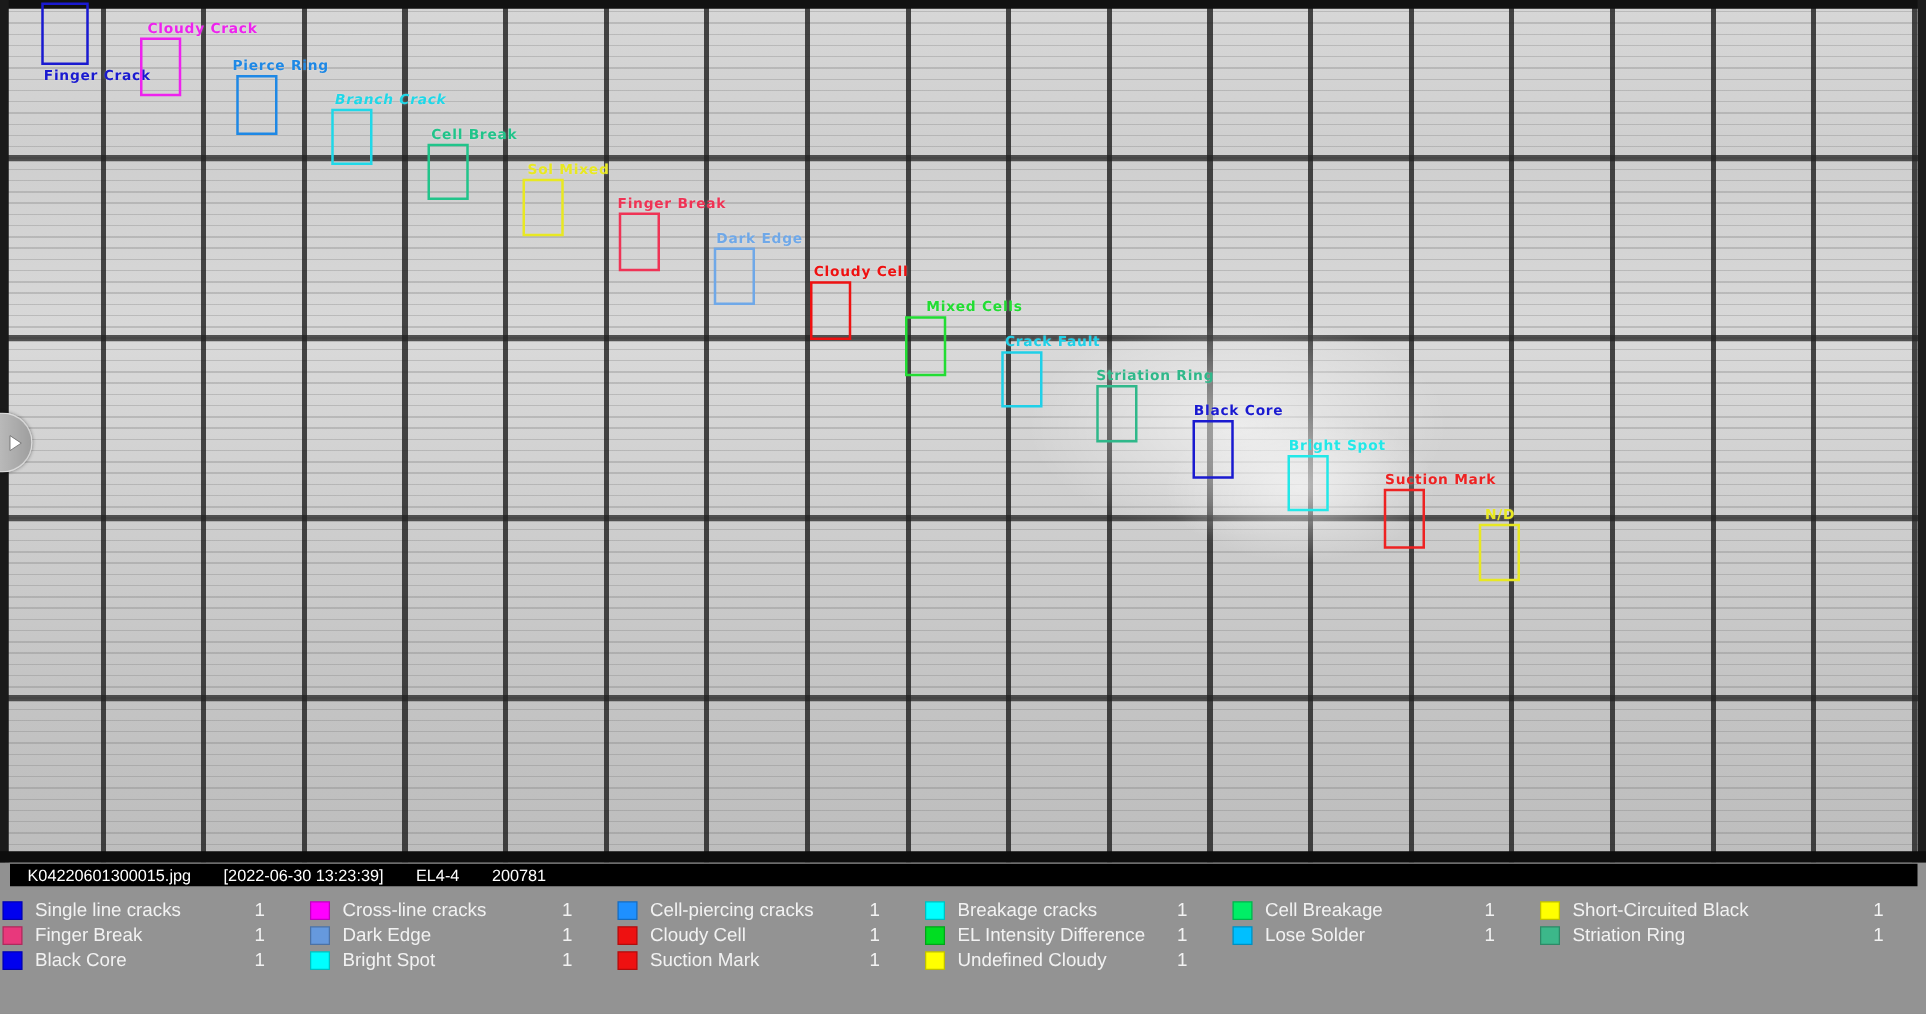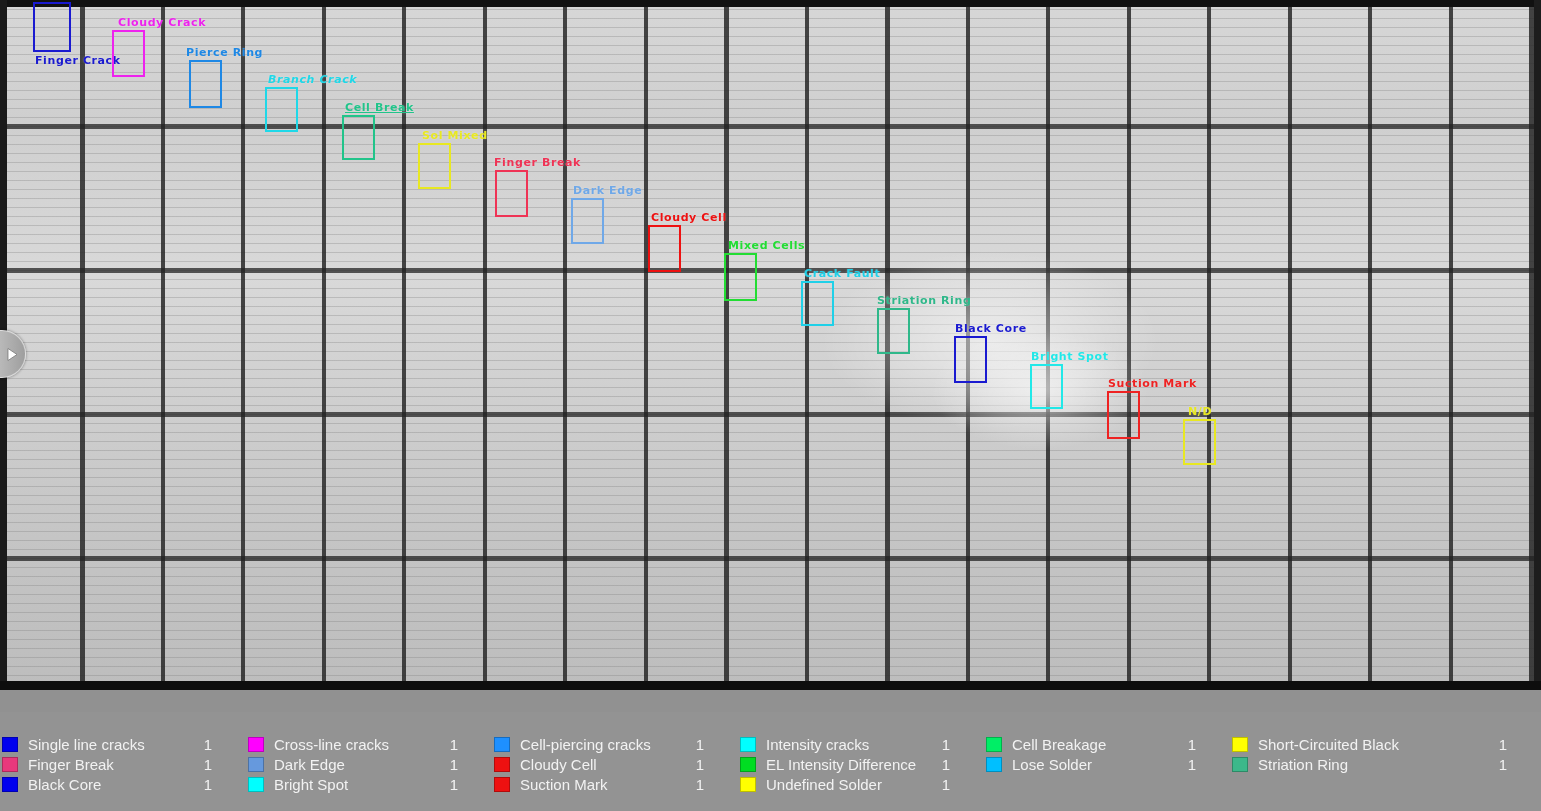--- a/index.html
+++ b/index.html
@@ -73,21 +73,21 @@
   #filebar .seg{margin-right:26px;}
   #filebar .seg:first-child{margin-left:14px;}
 
   
   #legend{
     position:absolute;left:0;top:712px;width:1541px;height:99px;
     background:#939393;
     display:grid;grid-template-columns:246px 246px 246px 246px 246px 311px;
     align-content:start;padding-top:6px;box-sizing:border-box;
   }
-  .lgcol{display:flex;flex-direction:column;margin-top:16px;}
+  .lgcol{display:flex;flex-direction:column;}
   .lgrow{display:flex;align-items:center;height:20px;margin-bottom:0px;}
   .sw{width:16px;height:15px;margin-left:2px;margin-right:10px;flex:none;
       border:1px solid rgba(0,0,0,.25);box-sizing:border-box;}
   .lgname{color:#f2f2f2;font-size:15px;white-space:nowrap;}
   .lgcount{color:#f2f2f2;font-size:15px;margin-left:auto;padding-right:34px;}
 </style>
 </head>
 <body>
 
 <div id="app">
@@ -120,41 +120,41 @@
         <div class="defect" style="left: 189px; top: 60px;">
           <div class="bx" style="width: 33px; height: 48px; border-color: rgb(30, 136, 229);"></div>
           <div class="lb" style="color: rgb(30, 136, 229); left: -3px; top: -14px;">Pierce Ring</div>
         </div>
         <div class="defect" style="left: 265px; top: 87px;">
           <div class="bx" style="width: 33px; height: 45px; border-color: rgb(31, 216, 232);"></div>
           <div class="lb" style="color: rgb(31, 216, 232); left: 3px; top: -14px; font-style: italic;">Branch Crack</div>
         </div>
         <div class="defect" style="left: 342px; top: 115px;">
           <div class="bx" style="width: 33px; height: 45px; border-color: rgb(33, 196, 138);"></div>
-          <div class="lb" style="color: rgb(33, 196, 138); left: 3px; top: -14px; text-decoration: underline;">Cell Break</div>
+          <div class="lb" style="color: rgb(33, 196, 138); left: 3px; top: -14px;">Cell Break</div>
         </div>
         <div class="defect" style="left: 418px; top: 143px;">
           <div class="bx" style="width: 33px; height: 46px; border-color: rgb(232, 232, 34);"></div>
           <div class="lb" style="color: rgb(232, 232, 34); left: 4px; top: -14px;">Sol Mixed</div>
         </div>
         <div class="defect" style="left: 495px; top: 170px;">
           <div class="bx" style="width: 33px; height: 47px; border-color: rgb(239, 51, 85);"></div>
           <div class="lb" style="color: rgb(239, 51, 85); left: -1px; top: -14px;">Finger Break</div>
         </div>
         <div class="defect" style="left: 571px; top: 198px;">
           <div class="bx" style="width: 33px; height: 46px; border-color: rgb(111, 168, 232);"></div>
           <div class="lb" style="color: rgb(111, 168, 232); left: 2px; top: -14px;">Dark Edge</div>
         </div>
         <div class="defect" style="left: 648px; top: 225px;">
           <div class="bx" style="width: 33px; height: 47px; border-color: rgb(238, 17, 17);"></div>
           <div class="lb" style="color: rgb(238, 17, 17); left: 3px; top: -14px;">Cloudy Cell</div>
         </div>
         <div class="defect" style="left: 724px; top: 253px;">
           <div class="bx" style="width: 33px; height: 48px; border-color: rgb(34, 221, 51);"></div>
-          <div class="lb" style="color: rgb(34, 221, 51); left: 4px; top: -14px;">Mixed Cells</div>
+          <div class="lb" style="color: rgb(34, 221, 51); left: 17px; top: -14px;">Mixed Cells</div>
         </div>
         <div class="defect" style="left: 801px; top: 281px;">
           <div class="bx" style="width: 33px; height: 45px; border-color: rgb(31, 208, 232);"></div>
           <div class="lb" style="color: rgb(31, 208, 232); left: 3px; top: -14px;">Crack Fault</div>
         </div>
         <div class="defect" style="left: 877px; top: 308px;">
           <div class="bx" style="width: 33px; height: 46px; border-color: rgb(47, 184, 138);"></div>
           <div class="lb" style="color: rgb(47, 184, 138); left: 0px; top: -14px;">Striation Ring</div>
         </div>
         <div class="defect" style="left: 954px; top: 336px;">
@@ -177,20 +177,26 @@
 
     <div id="flyout">
       <span>
         <svg width="11" height="13" viewBox="0 0 11 13" aria-hidden="true">
           <polygon points="1,0.5 10,6.5 1,12.5" fill="#ffffff" stroke="#6f6f6f" stroke-width="0.7"></polygon>
         </svg>
       </span>
     </div>
   </div>
 
+  <div id="filebar">
+    <span class="seg">K04220601300015.jpg</span>
+    <span class="seg">[2022-06-30 13:23:39]</span>
+    <span class="seg">EL4-4</span>
+    <span class="seg">200781</span>
+  </div>
 
   <div id="legend">
       <div class="lgcol">
         <div class="lgrow">
           <span class="sw" style="background: rgb(0, 0, 238);"></span>
           <span class="lgname">Single line cracks</span>
           <span class="lgcount">1</span>
         </div>
         <div class="lgrow">
           <span class="sw" style="background: rgb(232, 56, 124);"></span>
@@ -233,31 +239,31 @@
         </div>
         <div class="lgrow">
           <span class="sw" style="background: rgb(238, 17, 17);"></span>
           <span class="lgname">Suction Mark</span>
           <span class="lgcount">1</span>
         </div>
       </div>
       <div class="lgcol">
         <div class="lgrow">
           <span class="sw" style="background: rgb(0, 255, 255);"></span>
-          <span class="lgname">Intensity cracks</span>
+          <span class="lgname">Breakage cracks</span>
           <span class="lgcount">1</span>
         </div>
         <div class="lgrow">
           <span class="sw" style="background: rgb(0, 221, 34);"></span>
           <span class="lgname">EL Intensity Difference</span>
           <span class="lgcount">1</span>
         </div>
         <div class="lgrow">
           <span class="sw" style="background: rgb(255, 255, 0);"></span>
-          <span class="lgname">Undefined Solder</span>
+          <span class="lgname">Undefined Cloudy</span>
           <span class="lgcount">1</span>
         </div>
       </div>
       <div class="lgcol">
         <div class="lgrow">
           <span class="sw" style="background: rgb(0, 238, 102);"></span>
           <span class="lgname">Cell Breakage</span>
           <span class="lgcount">1</span>
         </div>
         <div class="lgrow">

